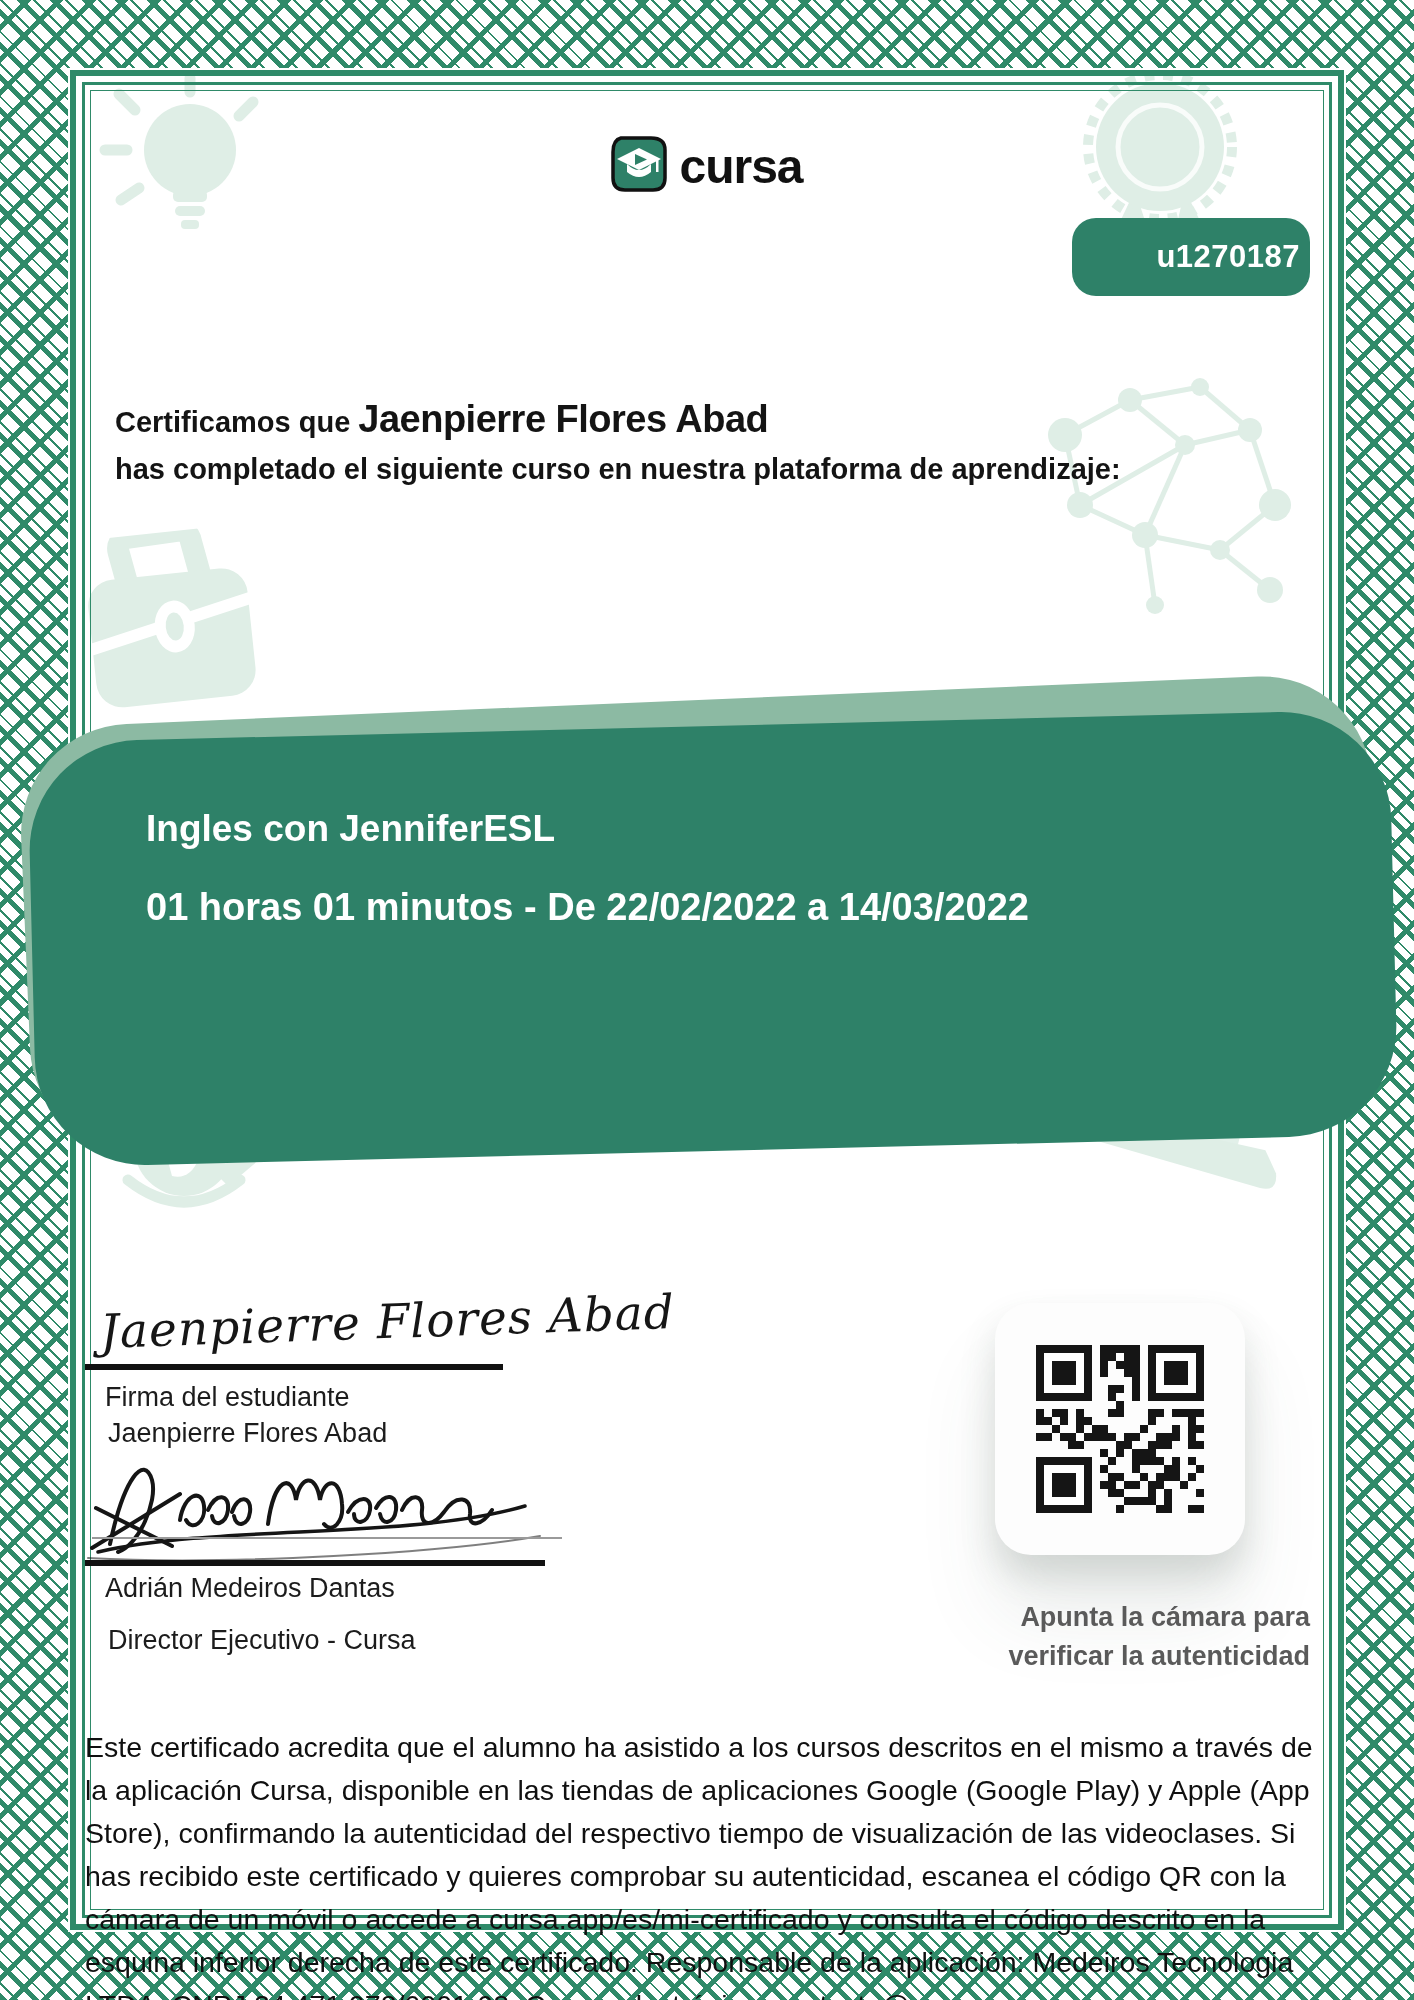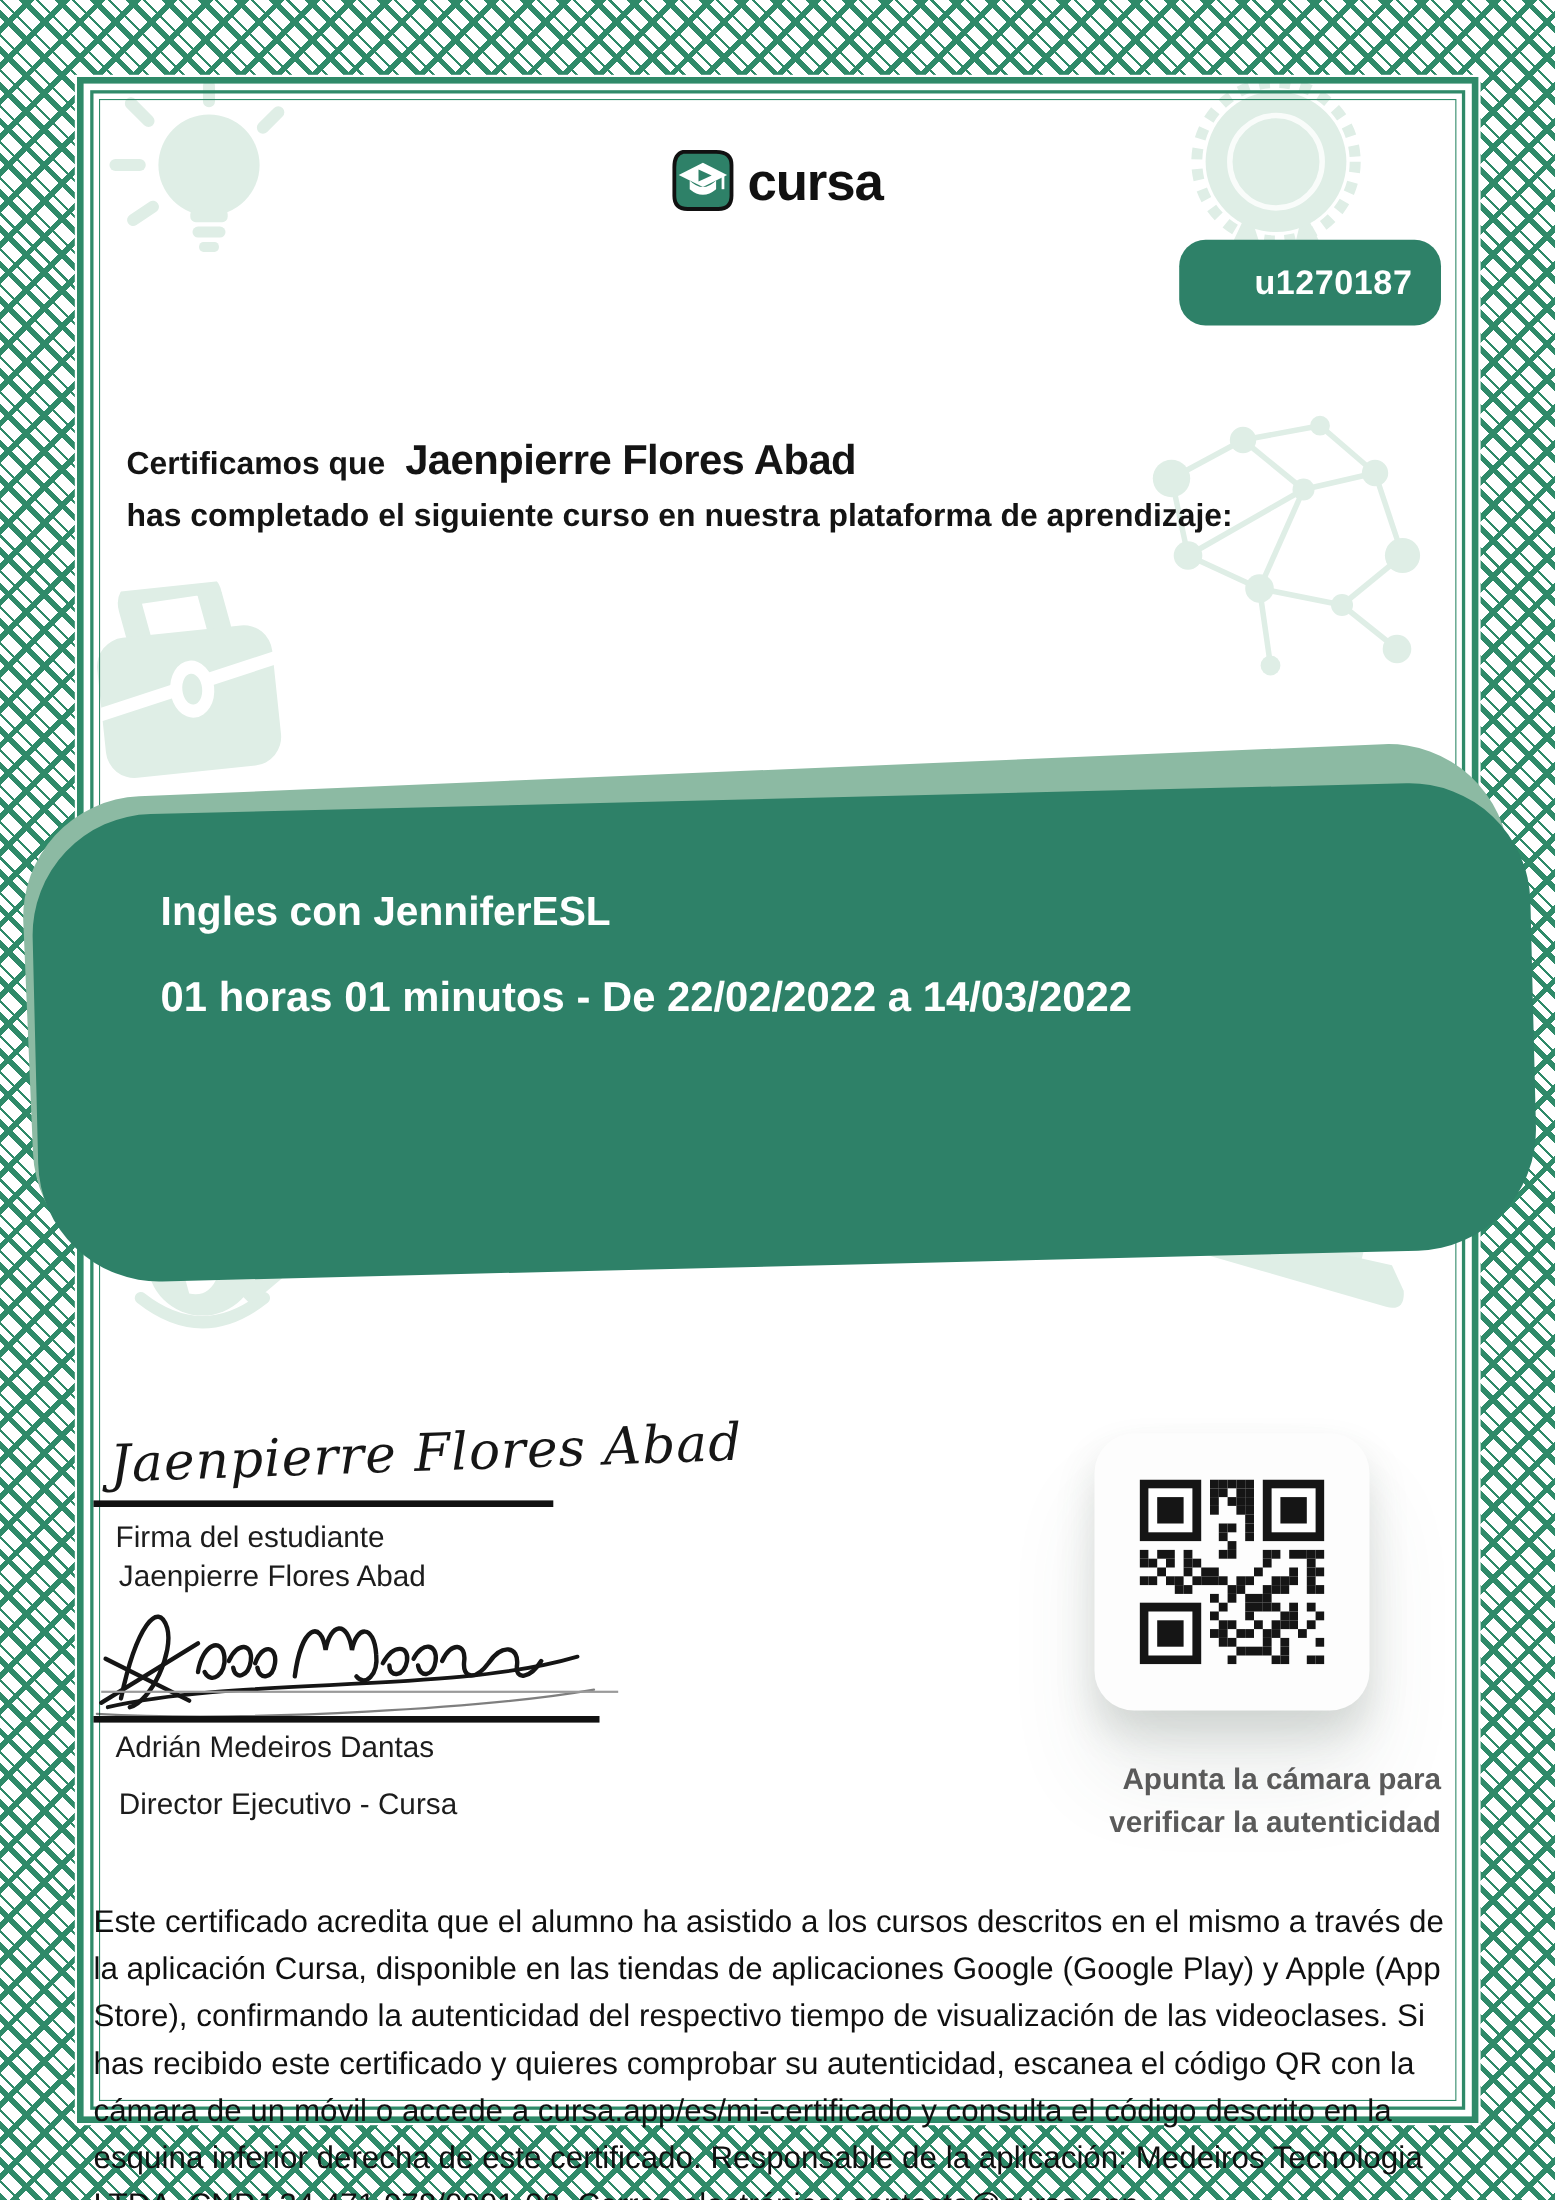--- a/index.html
+++ b/index.html
@@ -22,26 +22,26 @@
   .frame.thin  { inset:90px; border:1.5px solid #2f8a69; }
 
   .wm { position:absolute; z-index:1; }
   .wm svg { display:block; }
 
   
   .logo-row { position:absolute; top:134px; left:0; right:0; display:flex; justify-content:center; align-items:center; gap:10px; z-index:4; }
   .logo-text { font-size:48px; font-weight:bold; color:#111; letter-spacing:-1px; }
   .title { position:absolute; top:196px; left:0; width:1414px; text-align:center; font-size:97px; font-weight:bold; letter-spacing:-3px; color:#0d0d0d; z-index:4; }
   .id-badge { position:absolute; top:218px; left:1072px; width:238px; height:78px; background:#2e8168; border-radius:24px;
-    display:flex; align-items:center; justify-content:flex-end; padding-right:26px; z-index:5; }
+    display:flex; align-items:center; justify-content:flex-end; padding-right:10px; z-index:5; }
   .id-badge span { color:#fff; font-size:31px; font-weight:bold; letter-spacing:.5px; }
 
   
   .intro { position:absolute; left:115px; top:398px; width:1180px; z-index:4; color:#141414; }
-  .intro .row1 { display:flex; align-items:baseline; gap:18px; }
+  .intro .row1 { display:flex; align-items:baseline; gap:8px; }
   .certify { font-size:29px; font-weight:bold; }
   .student-name { font-size:38px; font-weight:bold; letter-spacing:-0.5px; }
   .intro .row2 { margin-top:12px; font-size:29px; font-weight:bold; }
 
   
   .banner-back {
     position:absolute; left:25px; top:700px; width:1352px; height:430px;
     background:#8cbaa3; border-radius:110px; transform:rotate(-2.4deg); z-index:3;
   }
   .banner-front {

